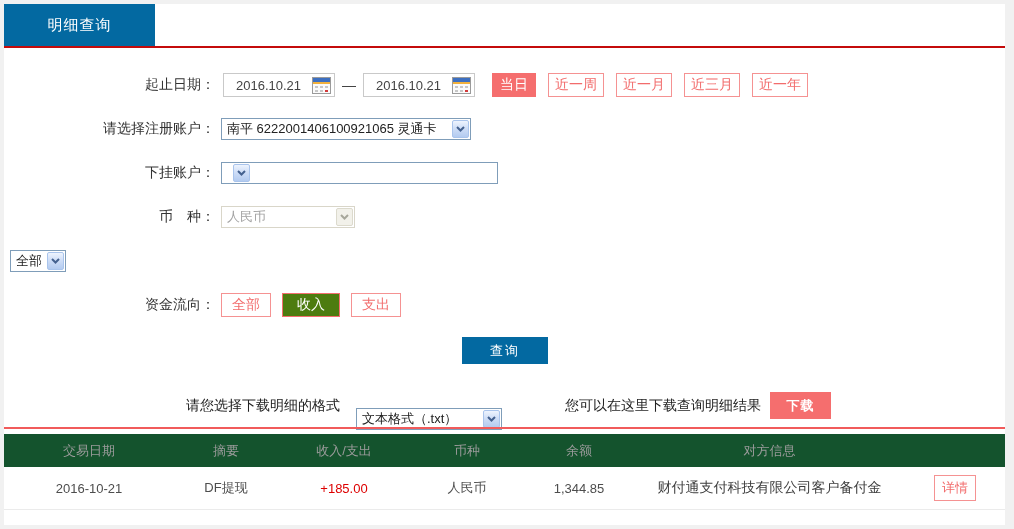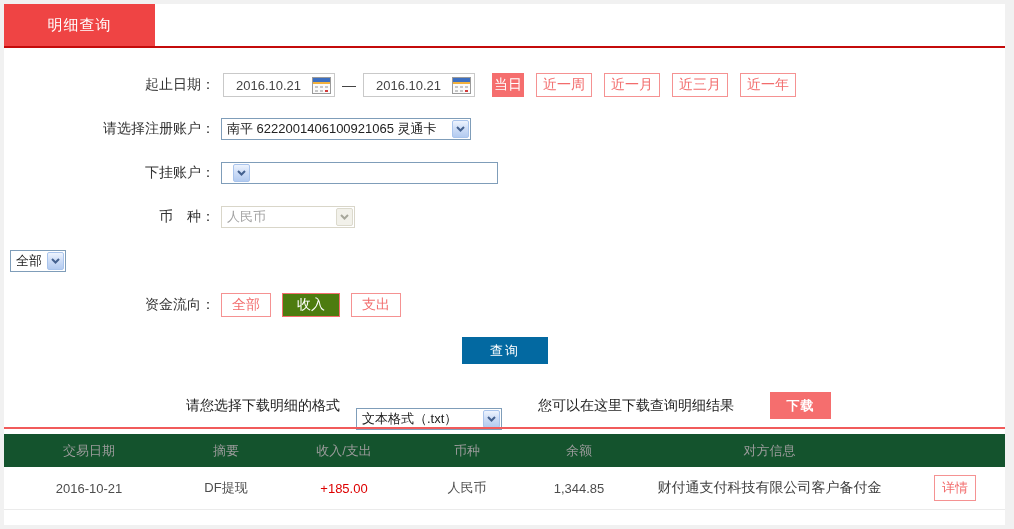--- a/index.html
+++ b/index.html
@@ -7,21 +7,21 @@
   .page {
     position:relative; width:1014px; height:529px; background:#f1f1f1;
     overflow:hidden; font-family:"Liberation Sans","DejaVu Sans",sans-serif;
   }
   .panel {
     position:absolute; left:4px; top:4px; width:1001px; height:521px; background:#ffffff;
   }
   
   .tab {
     position:absolute; left:0; top:0; width:151px; height:42px;
-    background:#ef4444; color:#fff; font-size:15px;
+    background:#0369a1; color:#fff; font-size:15px;
     display:flex; align-items:center; justify-content:center; letter-spacing:1px; cursor:pointer;
   }
   .tab-underline {
     position:absolute; left:0; top:42px; width:100%; height:2px; background:#c40b0b;
   }
   
   .form { position:absolute; left:0; top:69px; width:100%; }
   .form-row { display:flex; align-items:center; height:24px; margin-bottom:20px; }
   .form-label { width:211px; text-align:right; font-size:14px; color:#333; white-space:pre; }
   
@@ -32,21 +32,21 @@
   }
   .date-input .val { font-size:13px; color:#444; }
   .date-sep { margin:0 7px; color:#444; font-size:14px; }
   .cal-icon { width:19px; height:17px; display:block; cursor:pointer; }
   
   .qbtn {
     display:inline-flex; align-items:center; justify-content:center;
     height:24px; padding:0 6px; margin-left:12px; font-size:14px; cursor:pointer;
     background:#fff; border:1px solid #f59292; color:#f26c6c;
   }
-  .qbtn.filled { background:#f56e6e; border-color:#f56e6e; color:#fff; padding:0 1px; }
+  .qbtn.filled { background:#f56e6e; border-color:#f56e6e; color:#fff; padding:0 7px; }
   .qbtn.first { margin-left:17px; }
   
   .xp-select {
     display:inline-flex; align-items:center; justify-content:space-between;
     height:22px; border:1px solid #7f9db9; background:#fff; margin-left:6px;
     font-size:13px; color:#222; padding-left:5px; cursor:pointer; white-space:nowrap; overflow:hidden;
   }
   .xp-select .sel-val { overflow:hidden; white-space:nowrap; }
   .xp-select .arrow {
     flex:0 0 17px; width:17px; height:18px; margin:1px 1px 1px 6px;
@@ -72,21 +72,21 @@
   
   .query-btn {
     position:absolute; left:458px; top:333px; width:86px; height:27px;
     background:#0369a1; color:#fff; font-size:13px; border:none; cursor:pointer;
     display:flex; align-items:center; justify-content:center; letter-spacing:2px;
   }
   
   .download-row { position:absolute; left:0; top:387px; width:100%; height:30px; }
   .dl-label { position:absolute; left:182px; top:6px; font-size:14px; color:#222; }
   .dl-select { position:absolute; left:348px; top:17px; }
-  .dl-hint { position:absolute; left:534px; top:6px; font-size:14px; color:#222; }
+  .dl-hint { position:absolute; left:561px; top:6px; font-size:14px; color:#222; }
   .dl-btn {
     position:absolute; left:766px; top:1px; width:61px; height:27px;
     background:#f56e6e; color:#fff; font-size:13px; border:none; cursor:pointer;
     display:flex; align-items:center; justify-content:center; letter-spacing:1px;font-weight:bold;
   }
   
   .table-section { position:absolute; left:0; top:423px; width:100%; }
   .table-redline { height:2px; background:#f15b5b; }
   .thead {
     margin-top:5px; height:33px; background:#14532d;

